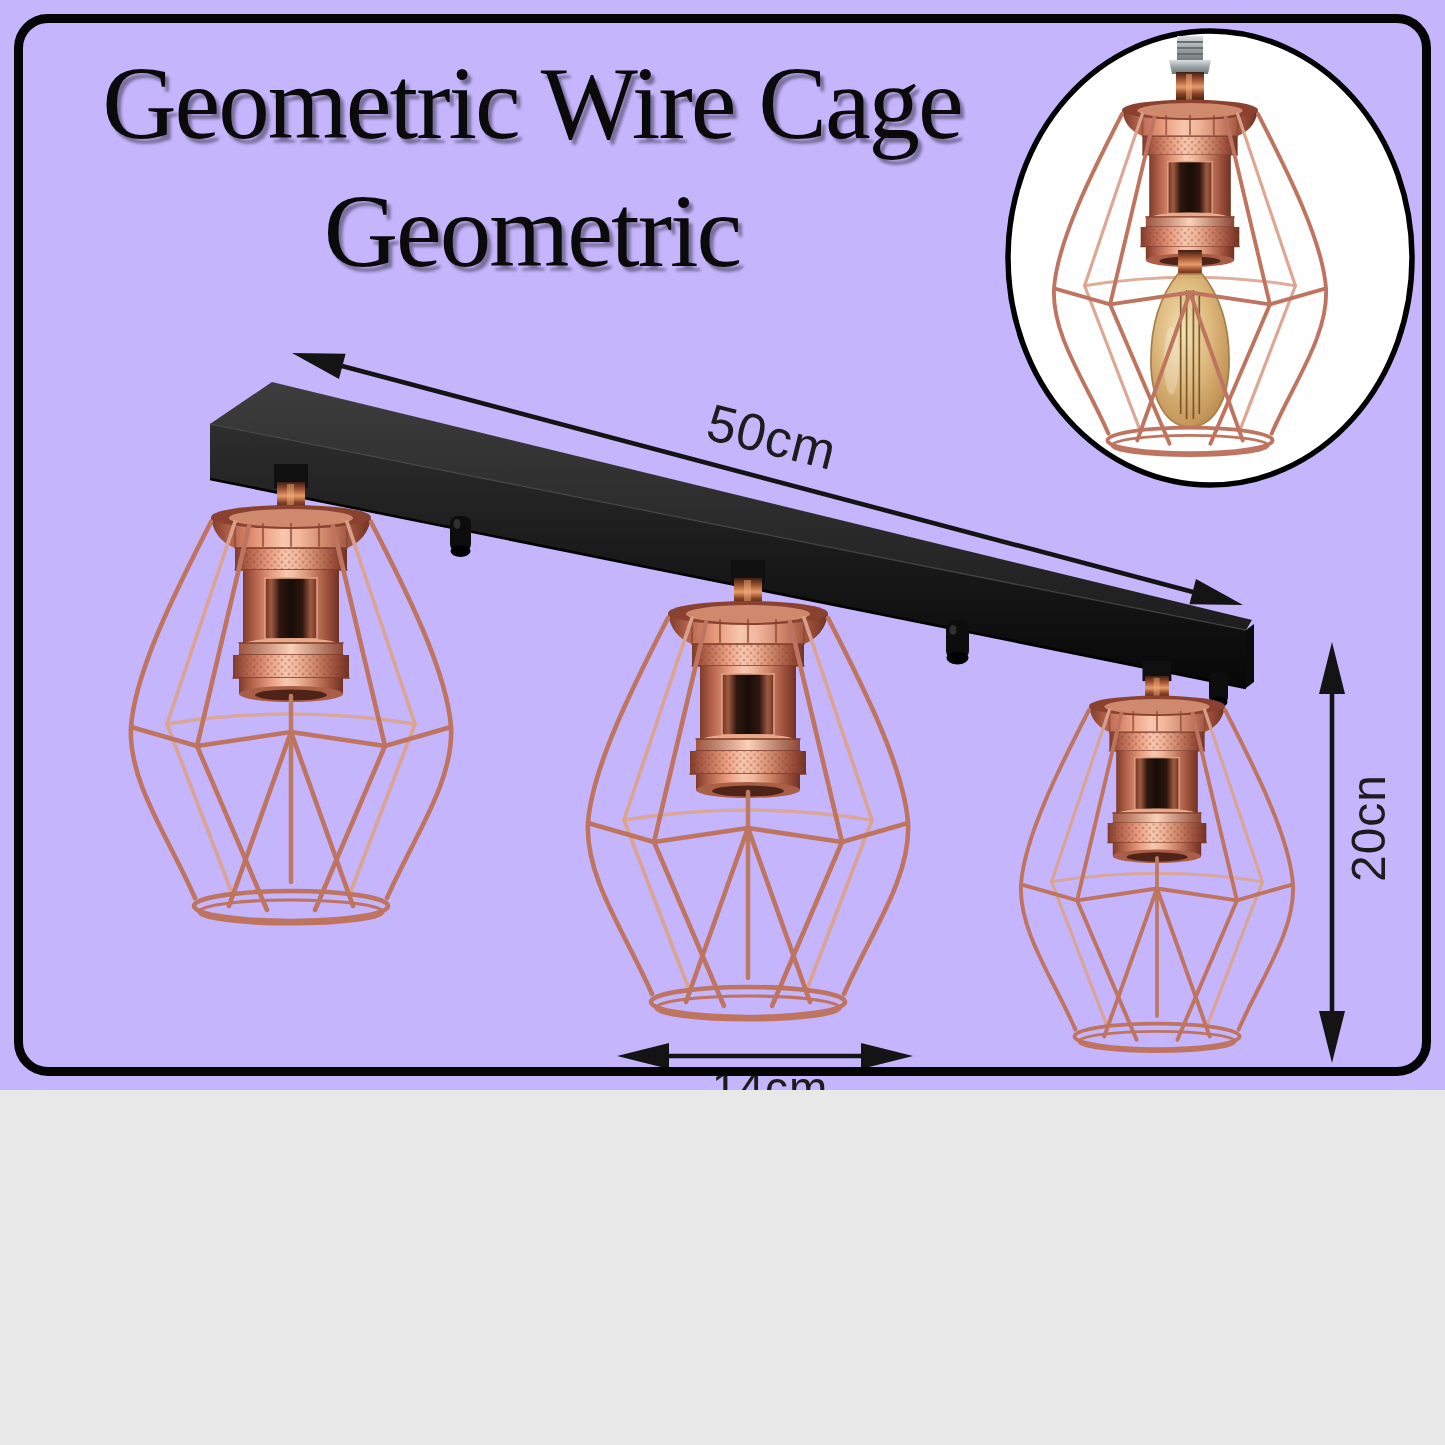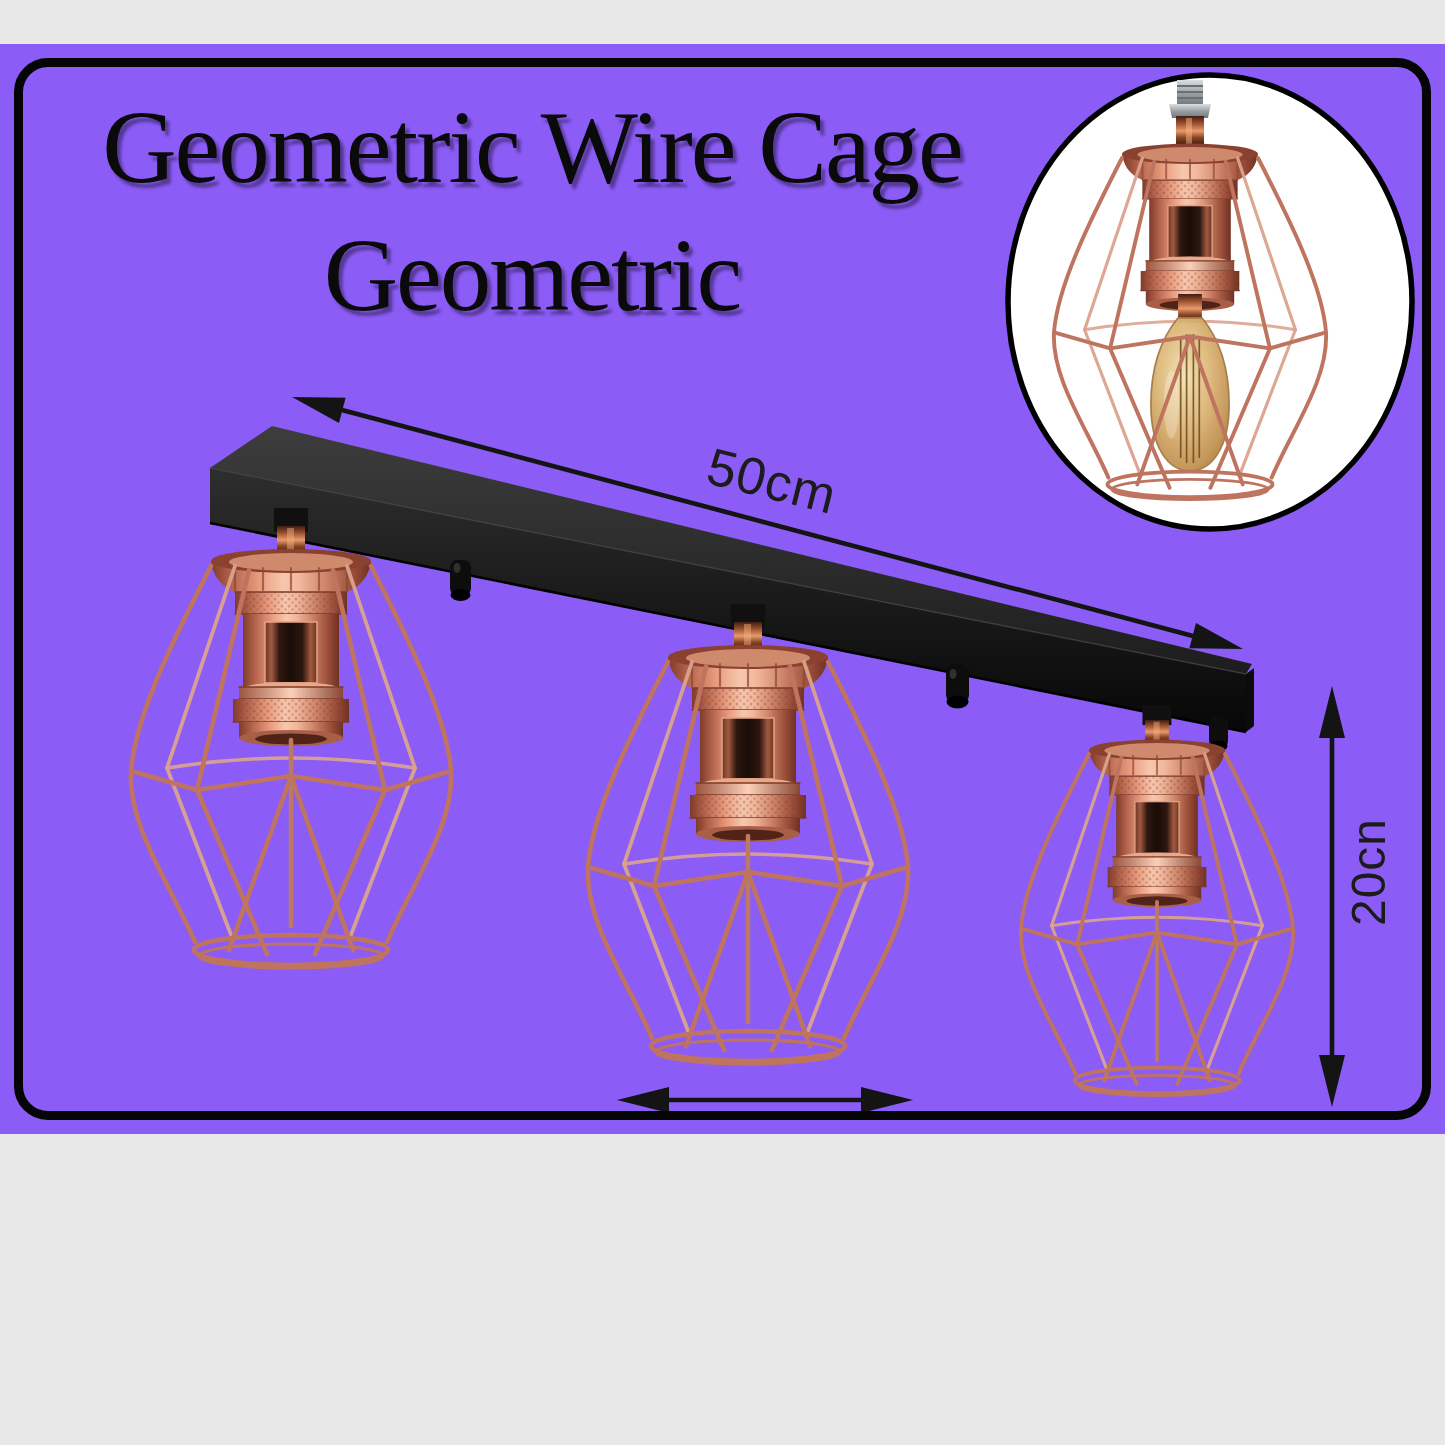--- a/index.html
+++ b/index.html
@@ -1,18 +1,18 @@
 <!DOCTYPE html>
 <html><head>
 <meta charset="utf-8">
 <style>
   html,body{margin:0;padding:0;background:#e8e8e8;}
   .canvas{
-    position:relative;width:1445px;height:1090px;background:#8b5cf6;
-    overflow:hidden;font-family:"Liberation Sans", sans-serif;margin-top:44px;
+    position:relative;width:1445px;height:1090px;background:#c4b5fd;
+    overflow:hidden;font-family:"Liberation Sans", sans-serif;
   }
   .frame{
     position:absolute;left:14px;top:14px;right:14px;bottom:14px;
     border:9px solid #050505;border-radius:34px;pointer-events:none;z-index:30;
   }
   .scene{position:absolute;left:0;top:0;z-index:5;}
   .title{
     position:absolute;left:42px;top:40px;width:980px;text-align:center;
     font-family:"Liberation Serif", serif;font-weight:400;color:#0a0a0a;
     font-size:103px;line-height:1.24;letter-spacing:-2px;
@@ -367,13 +367,14 @@
           <rect x="1008" y="1178" width="22" height="36" rx="8" fill="#050505"></rect>
           <ellipse cx="1019" cy="1178" rx="13" ry="8" fill="#1a1a1a"></ellipse>
           <ellipse cx="1015" cy="1176" rx="4" ry="2.5" fill="#3c3c3c"></ellipse>
         </g>
       </g>
     </g>
   </svg>
 
   <div class="dim-label" id="label-50">50cm</div>
   <div class="dim-label" id="label-20">20cn</div>
+  <div class="dim-label" id="label-14">14cm</div>
 </div>
 
 </body></html>

